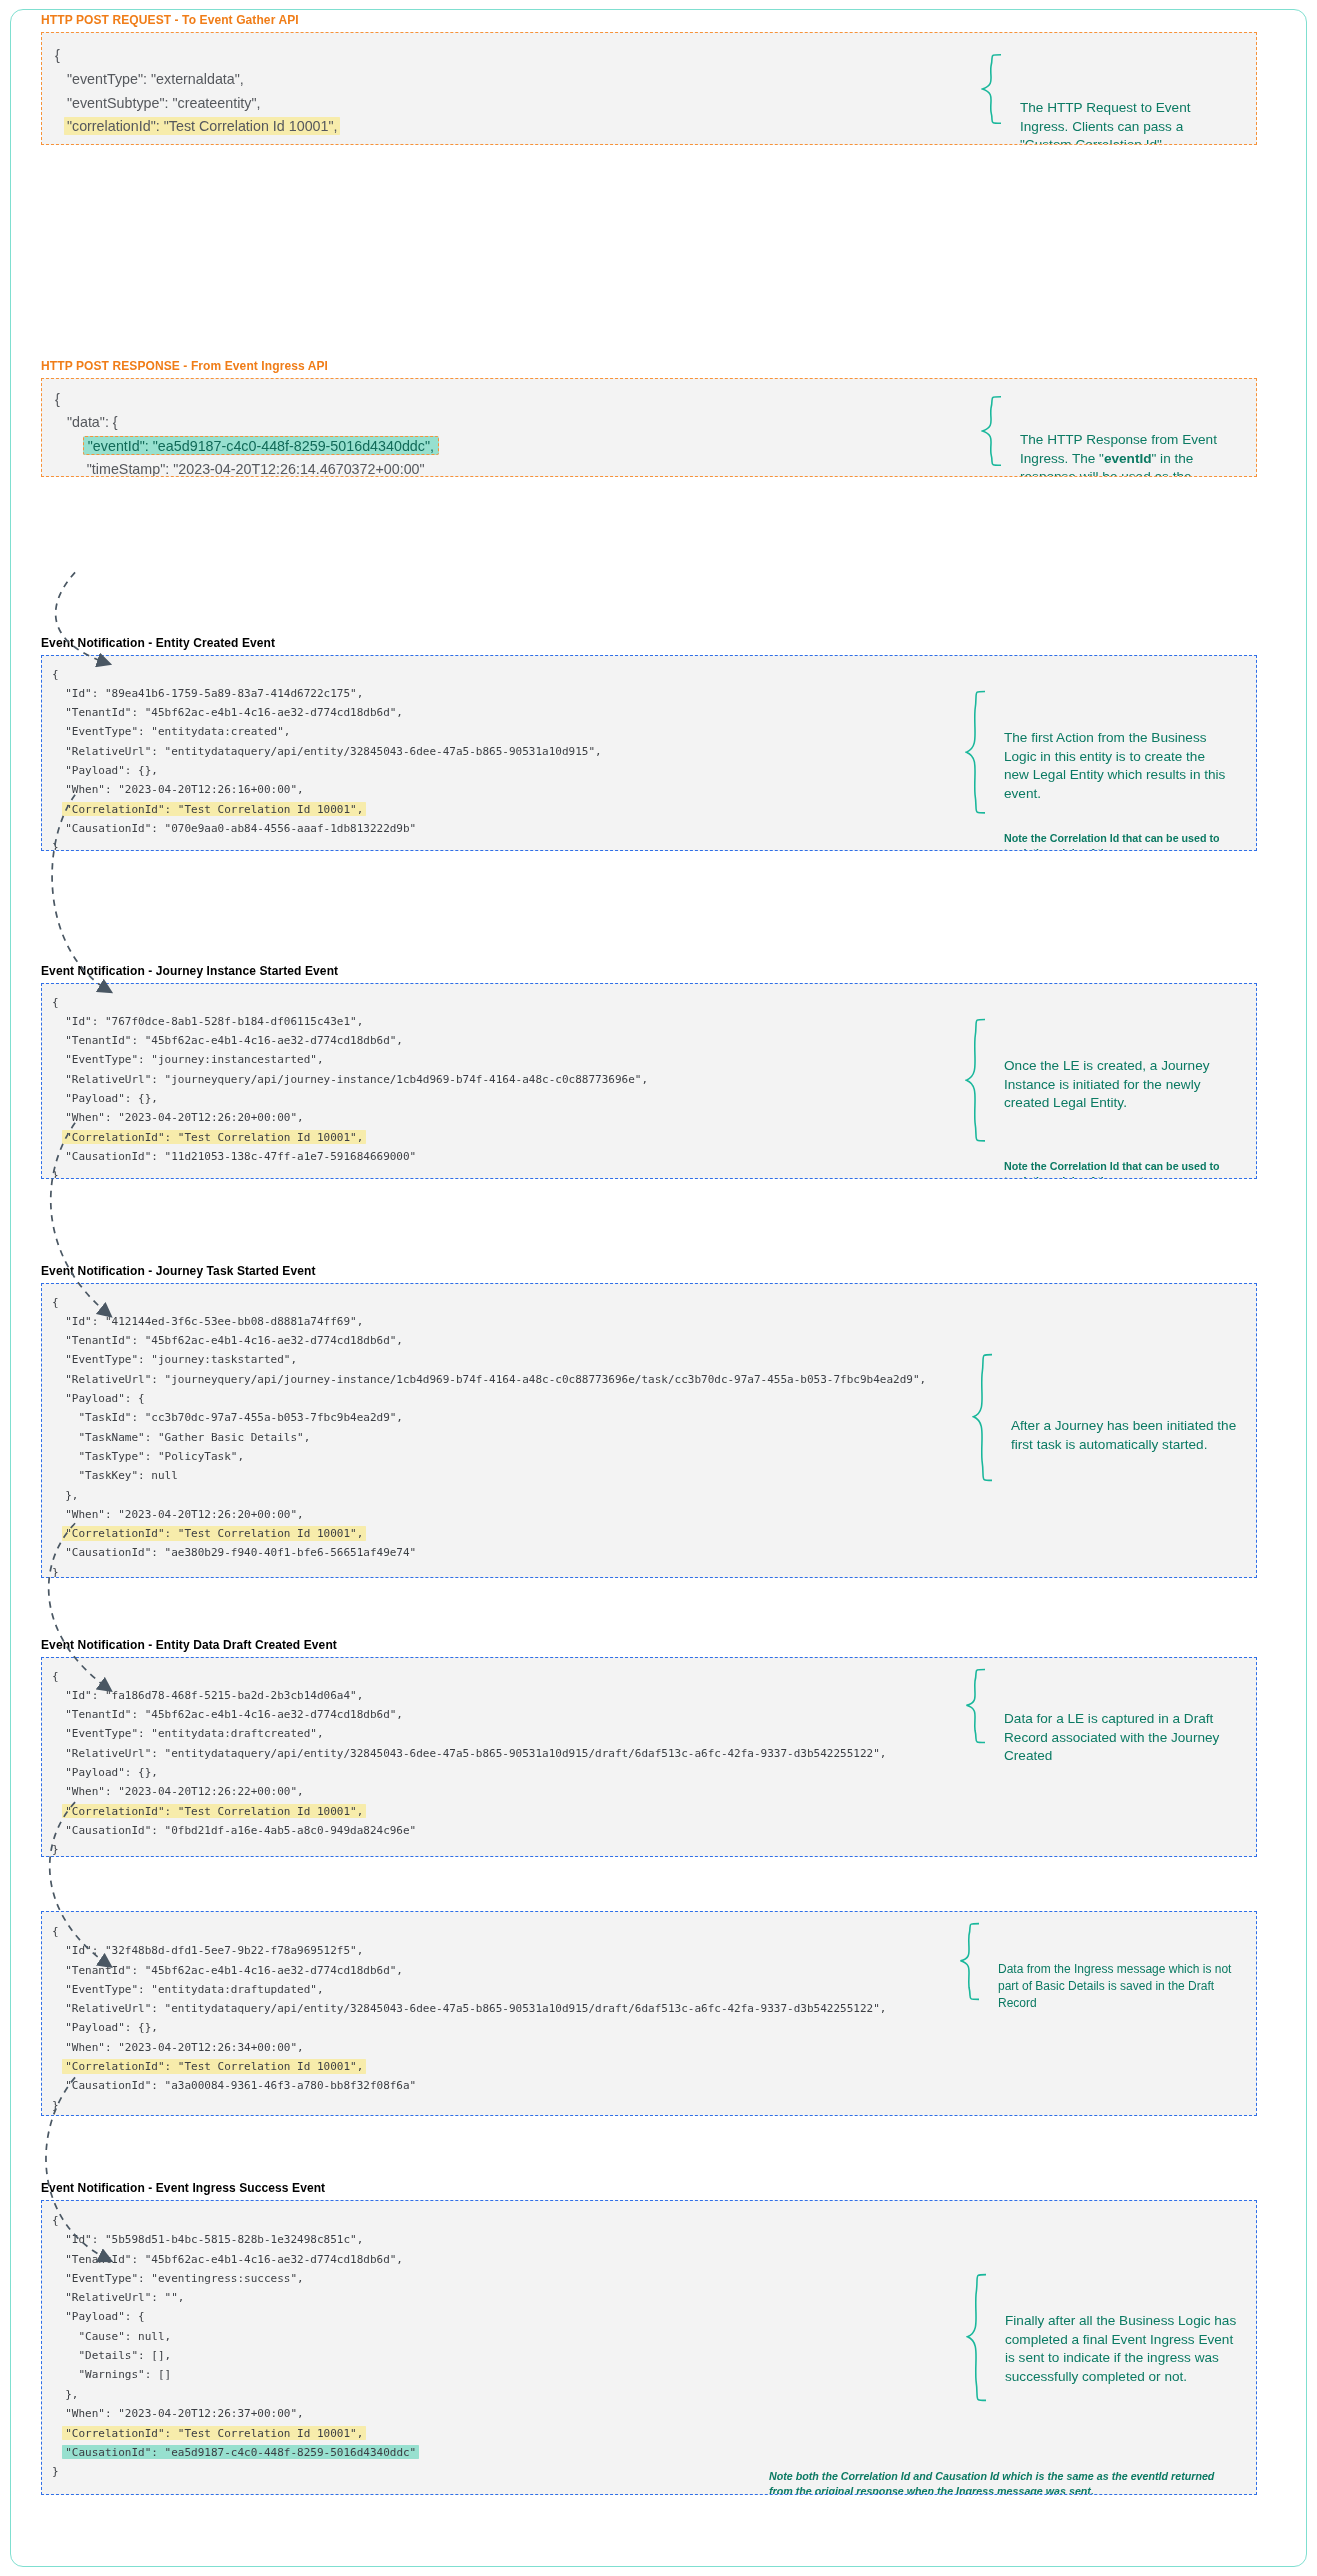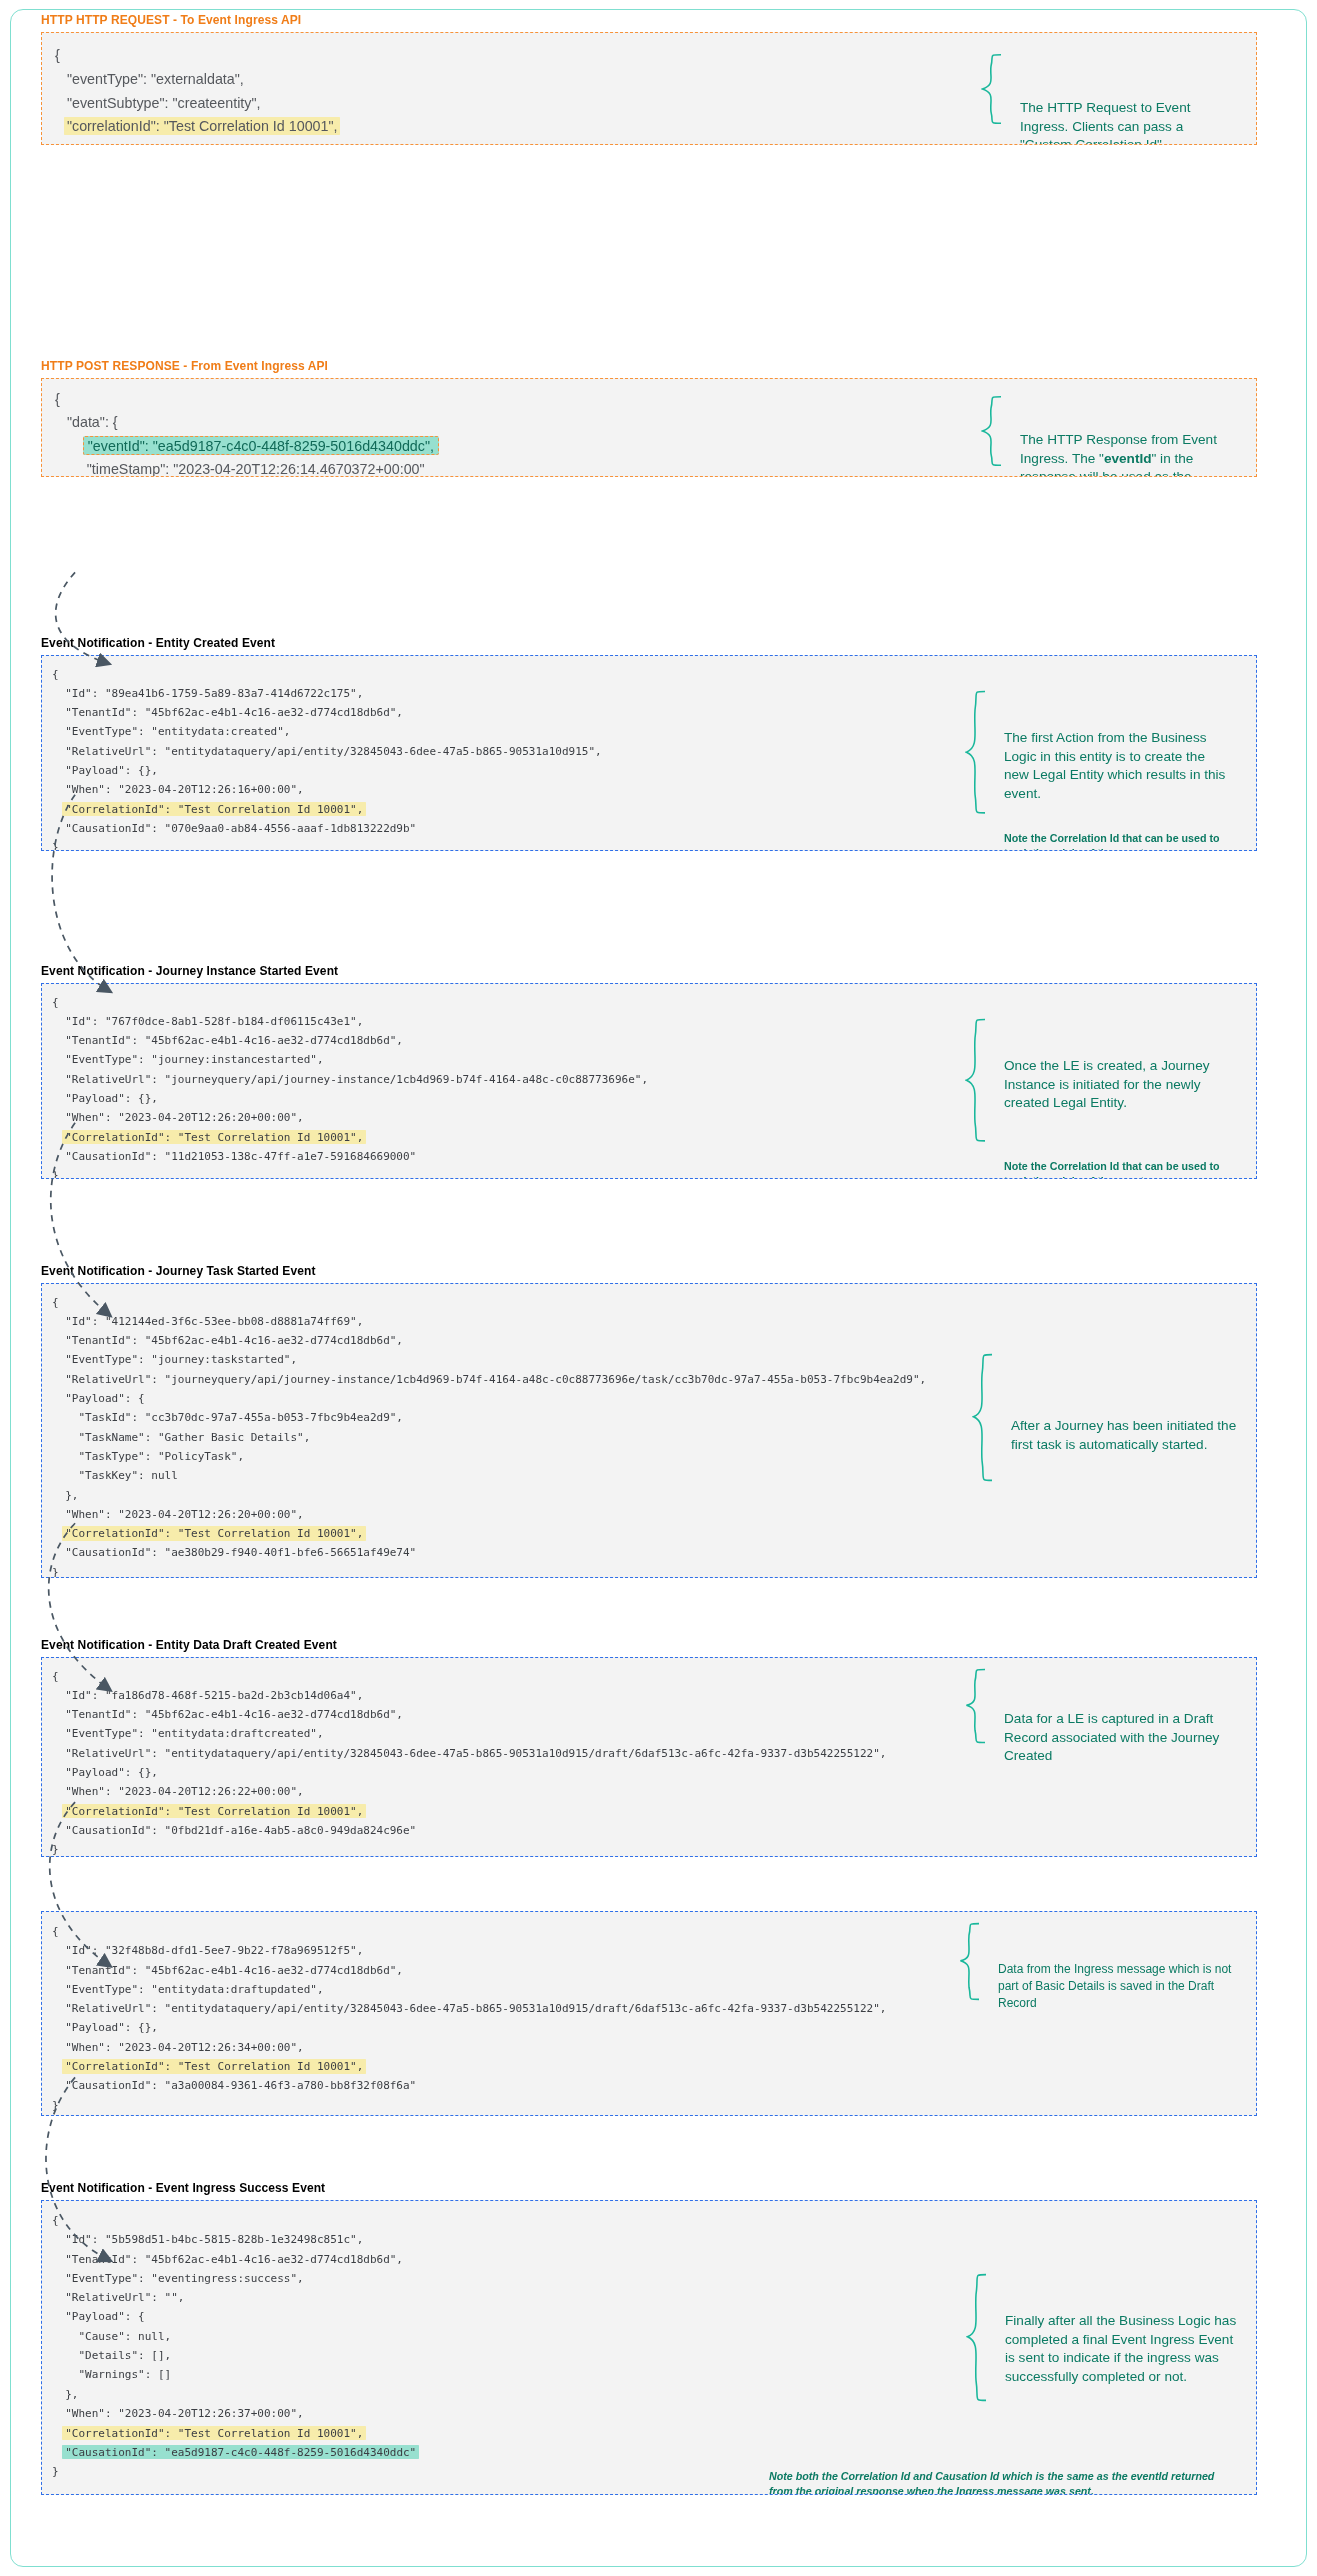--- a/index.html
+++ b/index.html
@@ -106,21 +106,21 @@
   .arrow-svg { position:absolute; overflow:visible; }
 </style>
 </head>
 <body>
 
 <div id="page-frame"></div>
 
 <div class="sections">
 
 <div class="section" style="left:41px; top:13px; width:1237px;">
-  <div class="sec-title orange">HTTP HTTP REQUEST - To Event Ingress API</div>
+  <div class="sec-title orange">HTTP POST REQUEST - To Event Gather API</div>
   <div class="panel orange" style="width:1216px; height:113px;">
     <div class="code sans" style="left:13px; top:11.4px;"><span>{</span>
 <span>   <span>"eventType"</span>: <span>"externaldata"</span>,</span>
 <span>   <span>"eventSubtype"</span>: <span>"createentity"</span>,</span>
 <span>   <span class="hl-yellow"><span>"correlationId"</span>: <span>"Test Correlation Id 10001"</span>,</span></span>
 <span>   <span>"source"</span>: <span>"Test Organization"</span>,</span>
 
 </div>
 
     <svg class="brace" style="left:939px; top:20px;" width="30" height="72" viewBox="0 0 42 100">

